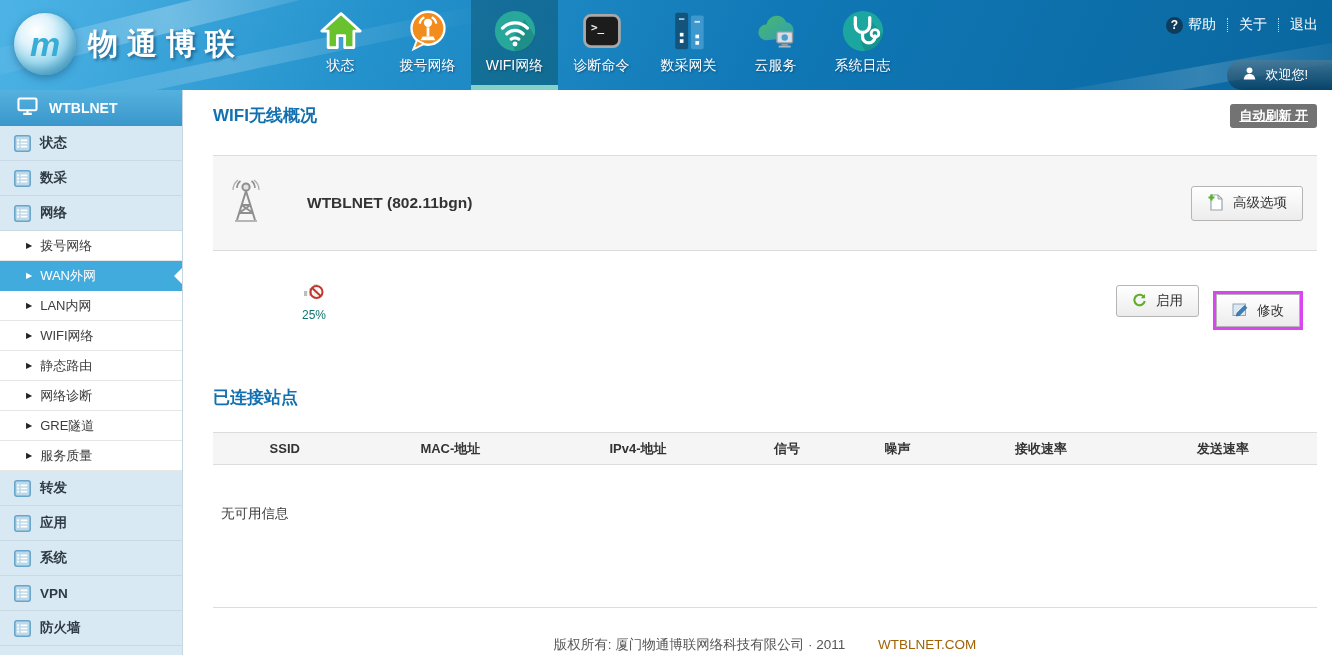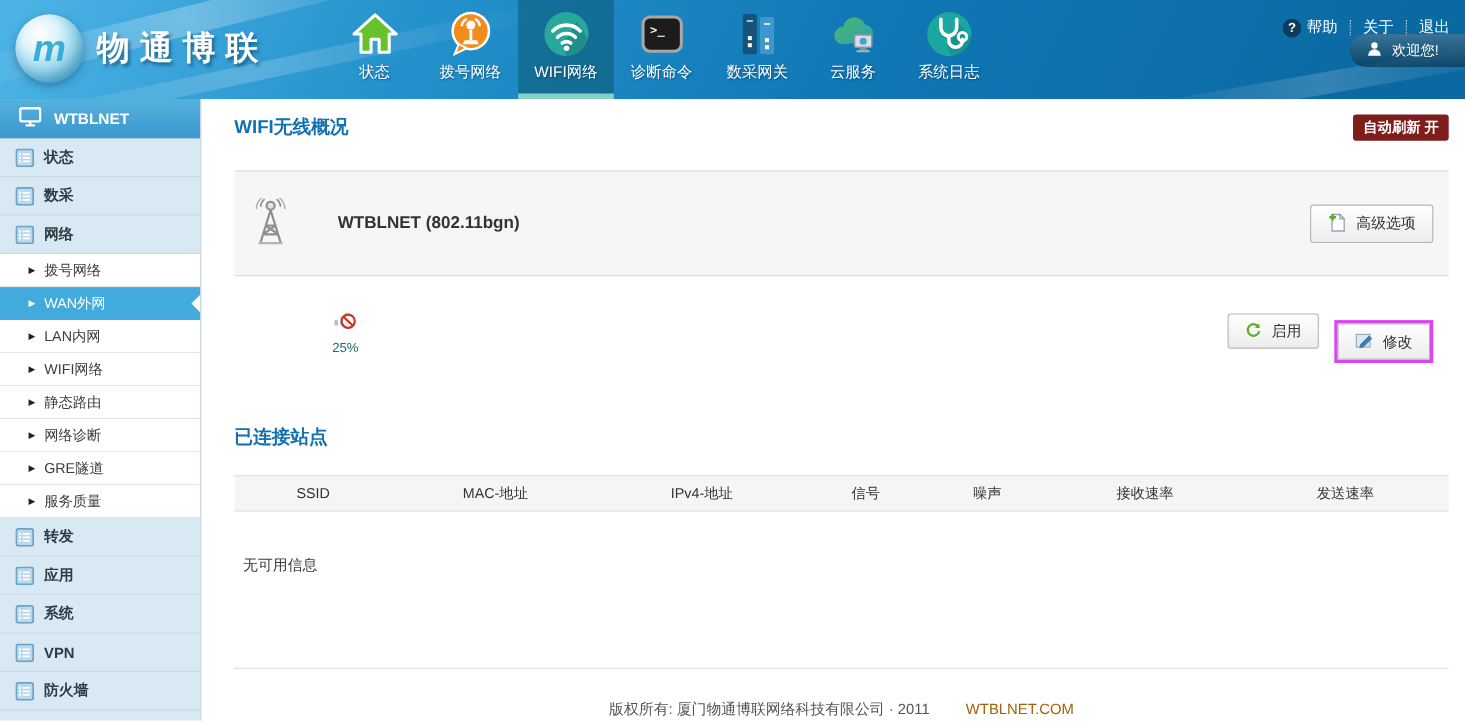--- a/index.html
+++ b/index.html
@@ -33,21 +33,21 @@
   .nav-tab.active { background:linear-gradient(180deg, rgba(8,70,92,.42), rgba(10,90,110,.55)); }
   .nav-tab.active::after { content:""; position:absolute; bottom:0; left:0; width:100%; height:5px;
     background:#84d2c6; }
 
   .top-links { position:absolute; top:16px; right:14px; display:flex; align-items:center;
     color:#fff; font-size:14px; }
   .top-links .lnk { cursor:pointer; display:flex; align-items:center; gap:5px; }
   .sep { border-left:1px dotted rgba(255,255,255,.75); height:14px; margin:0 11px; }
   .qmark { width:17px; height:17px; border-radius:50%; background:#0e3c5c; color:#fff;
     font-weight:700; font-size:12px; display:inline-flex; align-items:center; justify-content:center; }
-  .welcome { position:absolute; top:31px; right:0; padding:6px 24px 6px 15px;
+  .welcome { position:absolute; top:60px; right:0; padding:6px 24px 6px 15px;
     border-radius:16px 0 0 16px; color:#fff; font-size:13px; display:flex; align-items:flex-start; gap:8px;
     background:linear-gradient(180deg, rgba(255,255,255,.20), rgba(0,20,40,.22)), rgba(10,62,94,.55); }
 
   
   .sidebar { position:absolute; top:90px; left:0; width:183px; bottom:0;
     background:#d9e9f3; border-right:1px solid #c6d7e1; display:flex; flex-direction:column; overflow:hidden; }
   .side-head { height:36px; background:linear-gradient(180deg,#55b1de,#3a97cc);
     color:#fff; font-weight:700; font-size:14px; display:flex; align-items:center; gap:11px;
     padding-left:17px; flex:none; }
   .side-item { display:flex; align-items:center; cursor:pointer; flex:none; position:relative; }
@@ -61,22 +61,22 @@
   .side-item.sub.active::after { content:""; position:absolute; right:0; top:50%; margin-top:-8px;
     border-top:8px solid transparent; border-bottom:8px solid transparent; border-right:8px solid #fff; }
   .side-fill { flex:1; background:#d9e9f3; }
   .grid-ic { display:inline-flex; }
 
   
   .main { position:absolute; left:184px; top:90px; right:0; bottom:0; background:#fff;
     padding:0 15px 0 29px; overflow:hidden; }
   .title-row { margin-top:14px; display:flex; justify-content:space-between; align-items:flex-start; }
   .page-title { font-size:17px; font-weight:700; color:#1270b0; }
-  .refresh-badge { background:#7f1d1d; color:#fff; font-weight:700; font-size:13px;
-    padding:3px 9px; border-radius:3px; cursor:pointer; }
+  .refresh-badge { background:#737373; color:#fff; font-weight:700; font-size:13px;
+    padding:3px 9px; border-radius:3px; cursor:pointer;text-decoration:underline; }
 
   .panel-head { margin-top:27px; border-top:1px solid #dcdcdc; border-bottom:1px solid #dcdcdc;
     background:#f6f6f6; height:96px; display:flex; align-items:center; padding:0 14px; }
   .device-title { margin-left:42px; font-size:15.5px; font-weight:700; color:#333; }
   .panel-head .spacer, .panel-body .spacer { flex:1; }
 
   .btn { display:inline-flex; align-items:center; gap:9px; padding:6px 15px;
     font-size:13.5px; color:#333; background:linear-gradient(180deg,#ffffff,#ececec);
     border:1px solid #b5b5b5; border-radius:3px; cursor:pointer;
     font-family:"Liberation Sans","DejaVu Sans",sans-serif; }
@@ -87,21 +87,21 @@
   .sig-block { margin-left:66px; width:42px; text-align:center; }
   .sig-block .pct { font-size:12px; color:#0f766e; margin-top:3px; }
   .ssid-col { margin-left:16px; }
   .ssid-line { font-size:13px; color:#222; }
   .ssid-line b { font-weight:700; }
   .status-line { font-style:italic; color:#444; font-size:13px; margin-top:7px; }
 
   .section-title { margin-top:30px; font-size:17px; font-weight:700; color:#1270b0; }
   .tbl-head { margin-top:23px; display:flex; align-items:center; height:33px; background:#f5f5f5;
     border-top:1px solid #dcdcdc; border-bottom:1px solid #dcdcdc;
-    font-weight:400; font-size:13px; color:#333; }
+    font-weight:700; font-size:13px; color:#333; }
   .tbl-head .th { text-align:center; }
   .empty-text { margin:40px 0 0 8px; color:#3a3a3a; font-size:13.5px; }
 
   .footer-divider { margin-top:84px; border-top:1px solid #dcdcdc; }
   .footer { text-align:center; margin-top:28px; color:#555; font-size:13.5px; }
   .footer a { color:#a16207; text-decoration:none; cursor:pointer;margin-left:29px; }
 </style>
 </head>
 <body>
 

